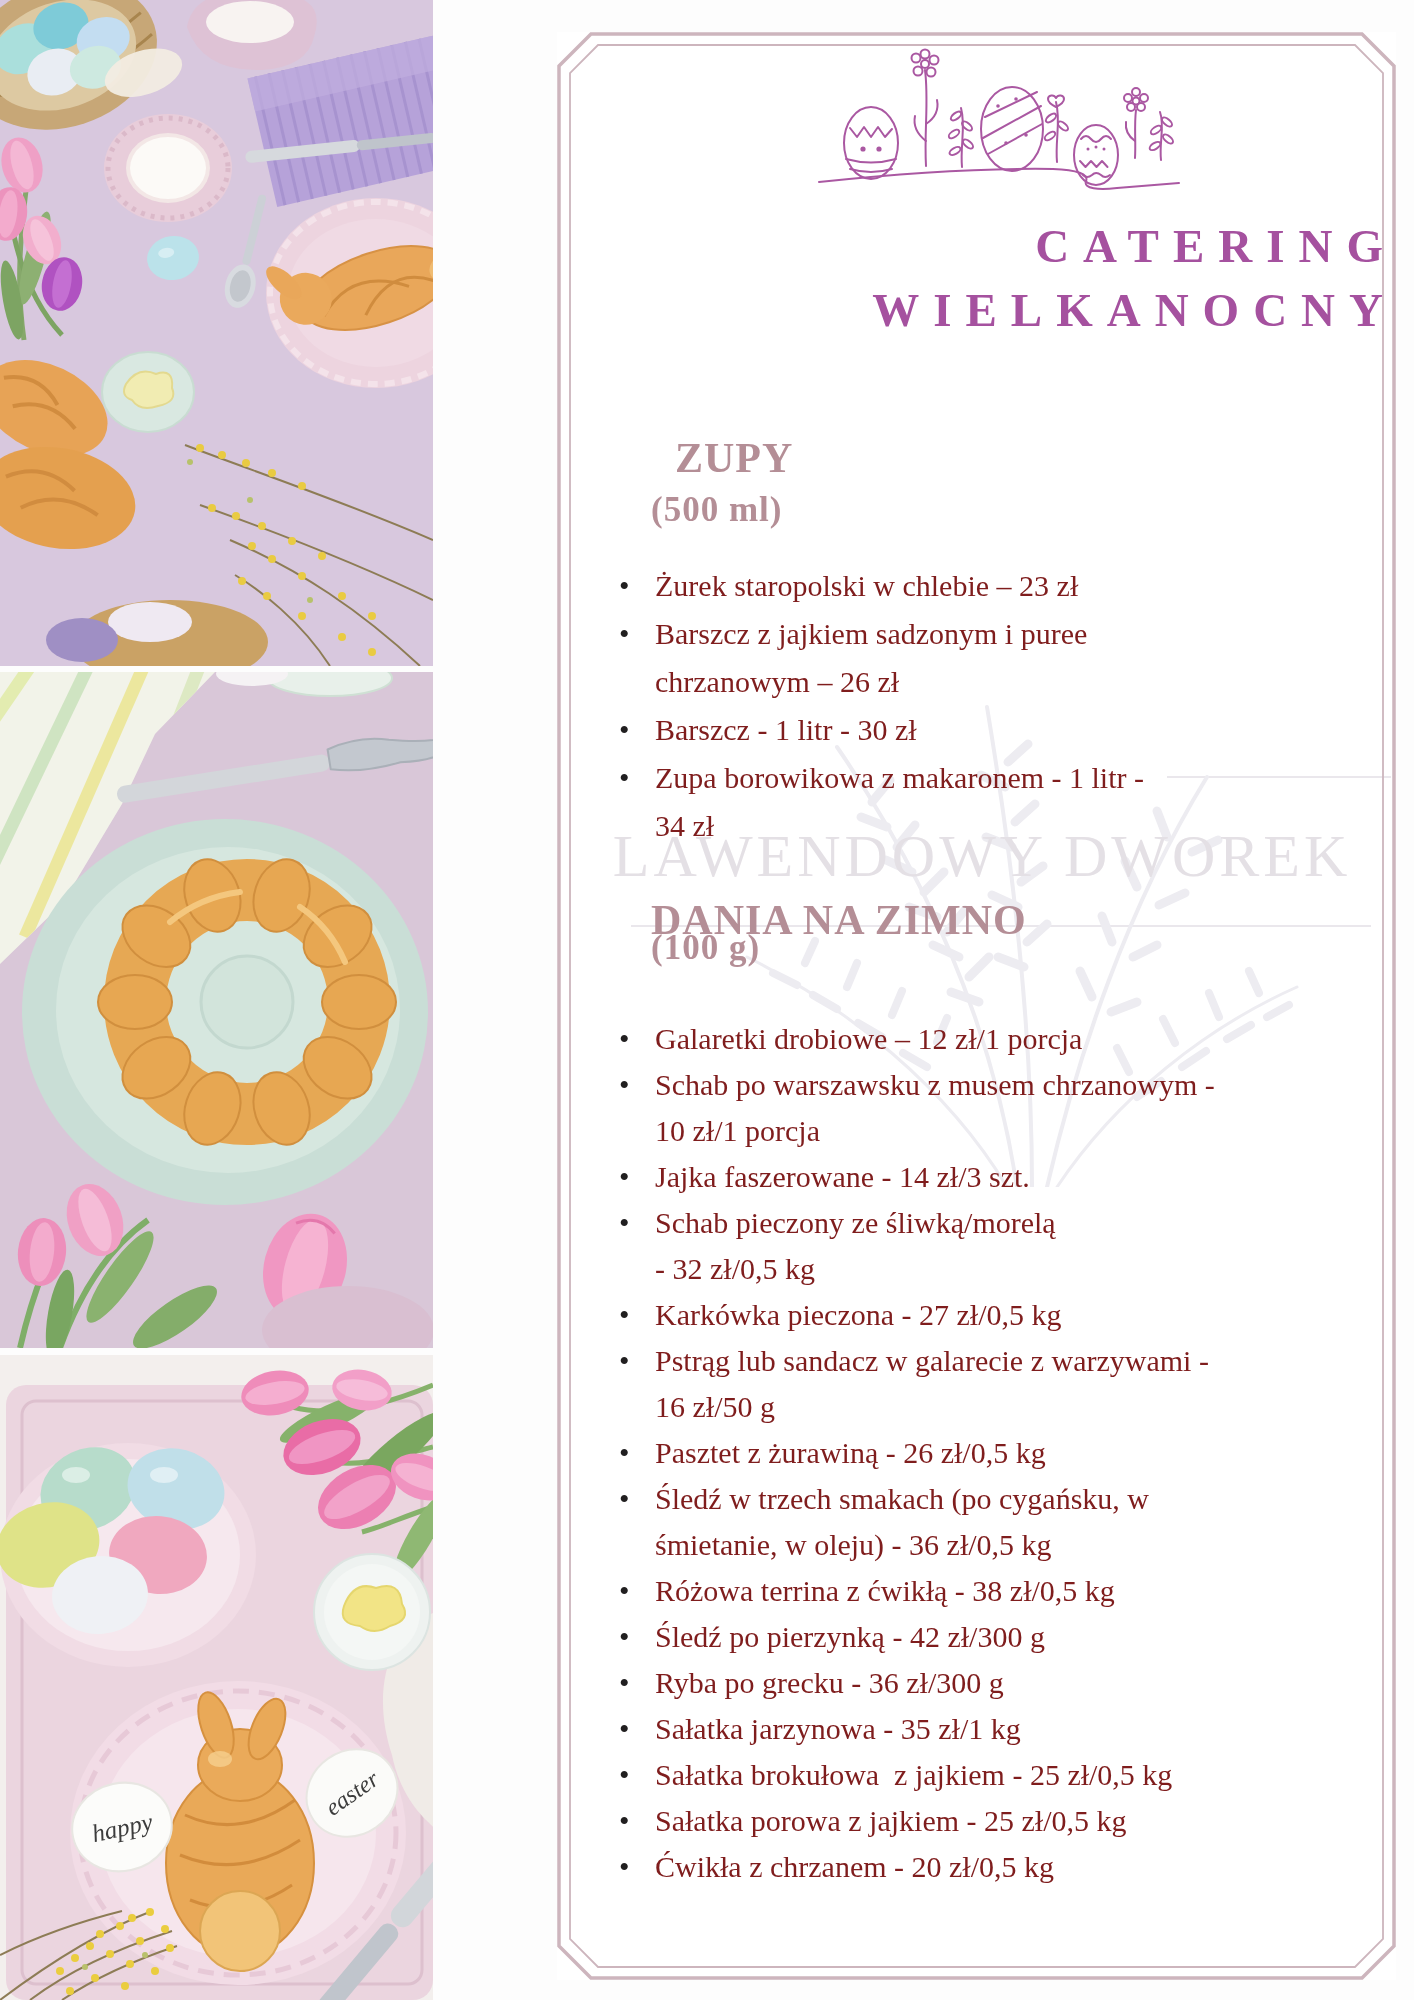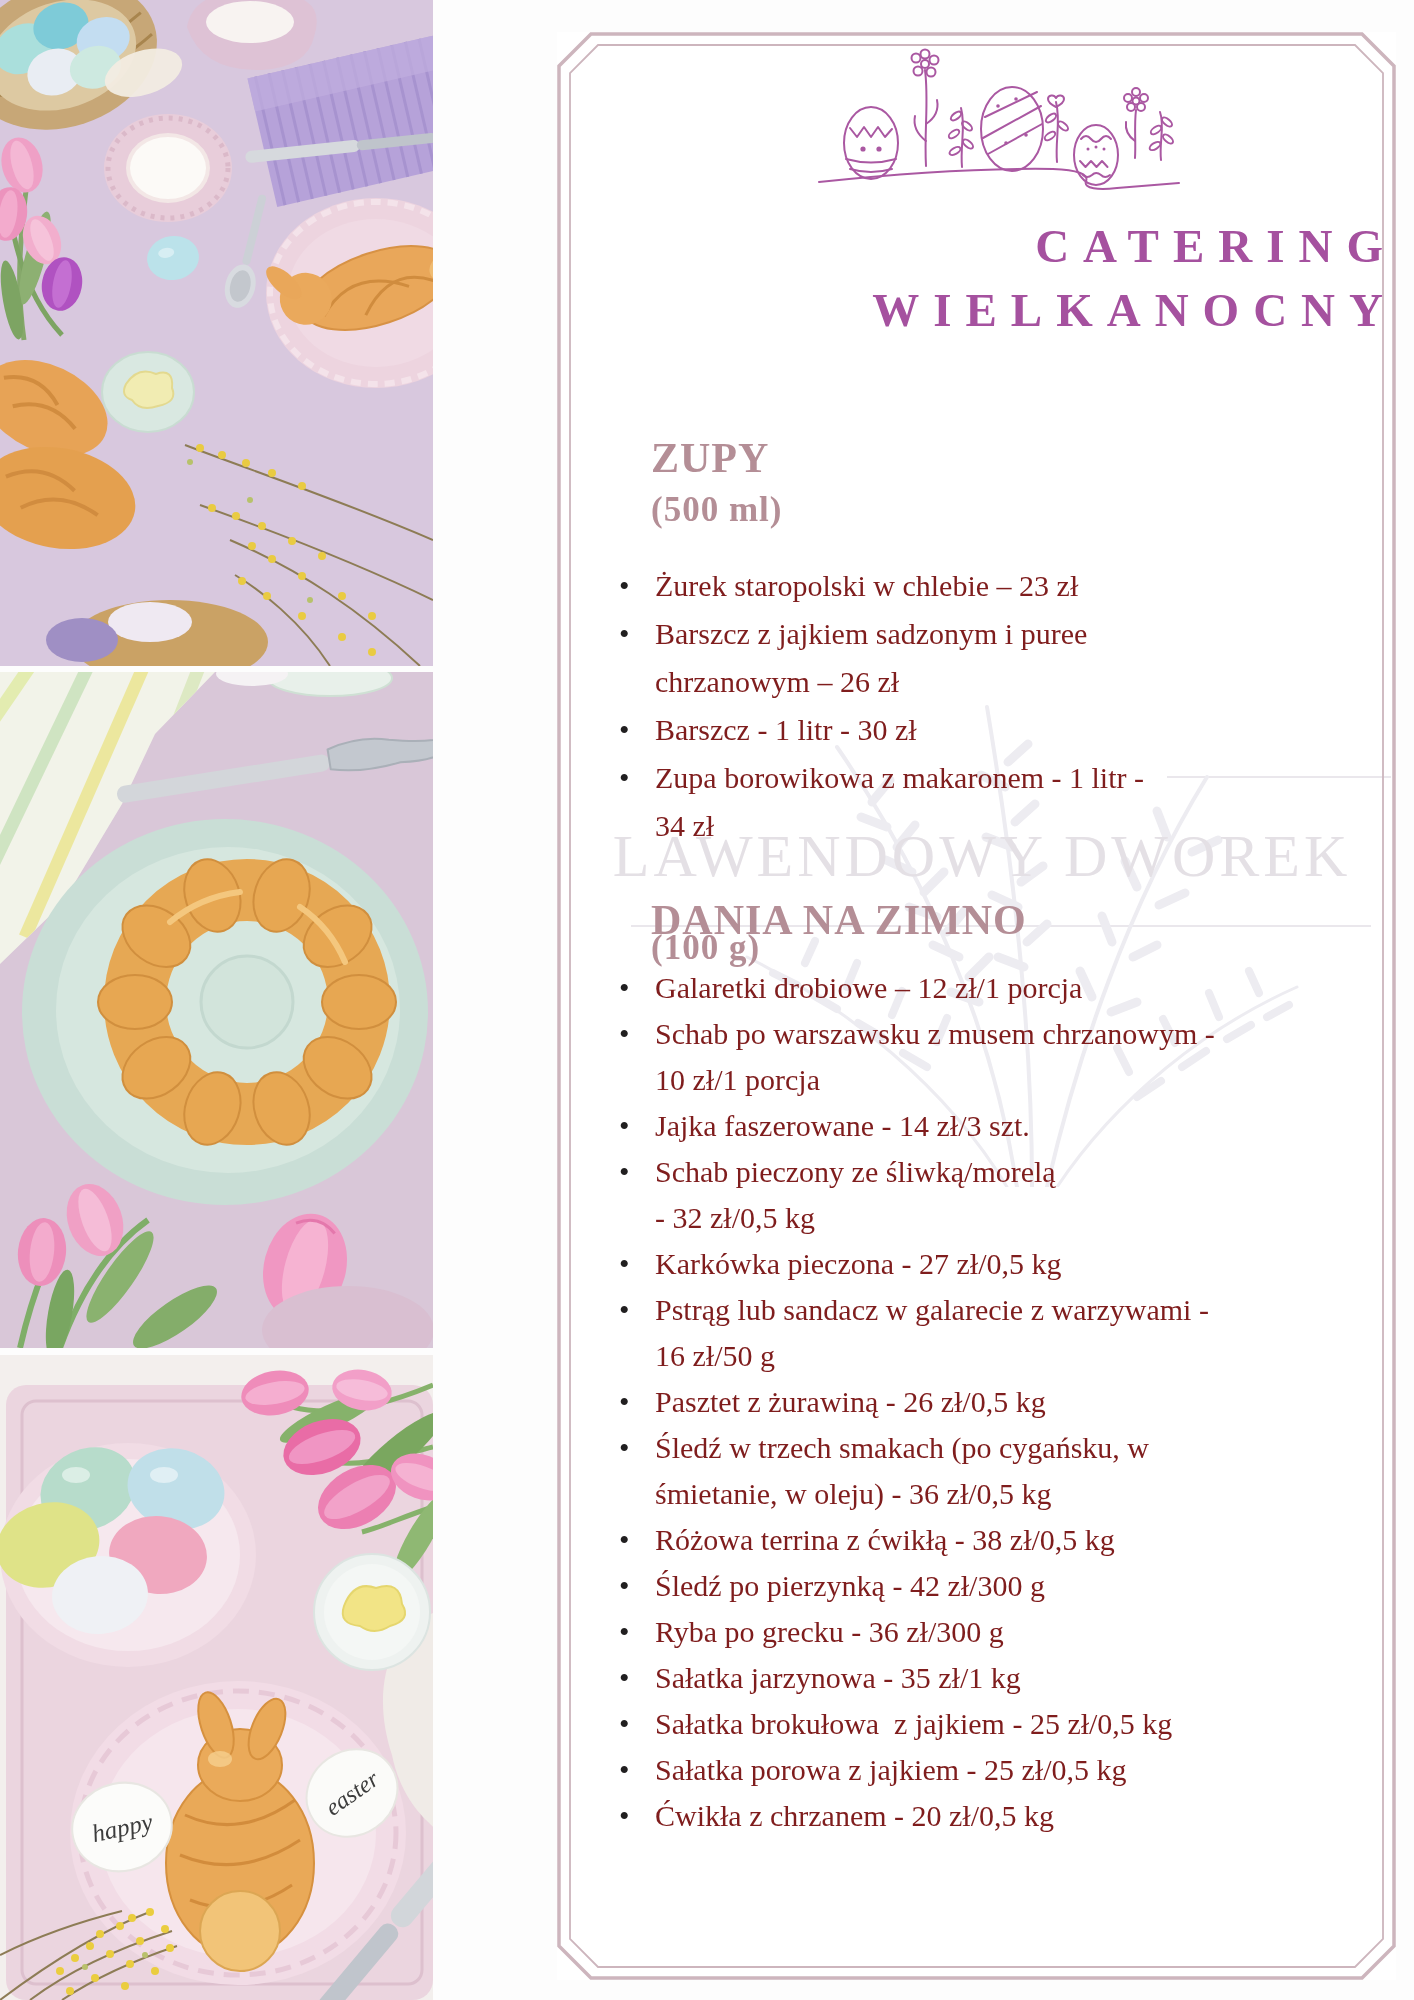--- a/index.html
+++ b/index.html
@@ -42,33 +42,33 @@
   }
 
   .section-heading {
     position:absolute; left:94px; margin:0;
     color:#b48e96; font-weight:700; font-size:42px; letter-spacing:1px;
   }
   .section-subheading {
     position:absolute; left:94px;
     color:#b48e96; font-weight:700; font-size:35px; letter-spacing:1px;
   }
-  #zupy-heading  { top:402px; }
+  #zupy-heading  { top:402px;margin-left:24px; }
   #zupy-sub      { top:458px; }
   #dania-heading { top:864px; }
   #dania-sub     { top:896px;text-align:center; }
 
   ul.menu-list {
     position:absolute; left:60px; width:756px;
     margin:0; padding:0; list-style:none;
     font-size:30px; color:#7f1d1d;
   }
   #zupy-list  { top:530px; }
   #zupy-list li  { line-height:48px; }
-  #dania-list { top:933px; }
+  #dania-list { top:984px; }
   #dania-list li { line-height:46px; }
   ul.menu-list li {
     position:relative; padding-left:38px; white-space:pre-wrap;
   }
   ul.menu-list li::before {
     content:"\2022"; position:absolute; left:2px; top:0; font-size:30px; color:#211f20;
   }
 </style>
 </head>
 <body>

